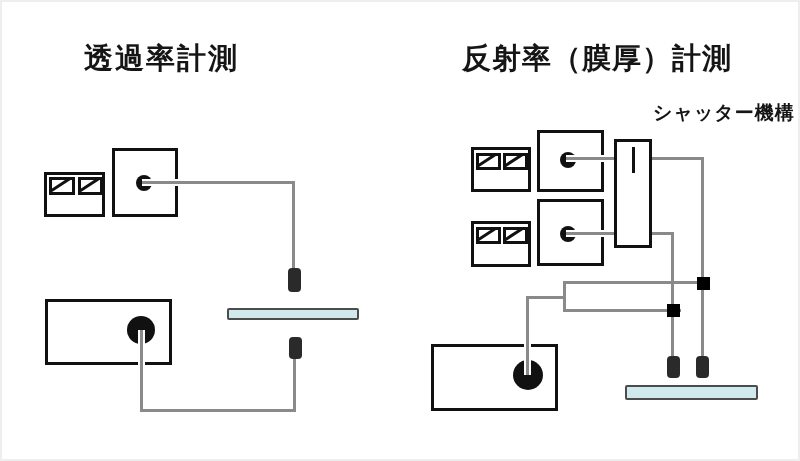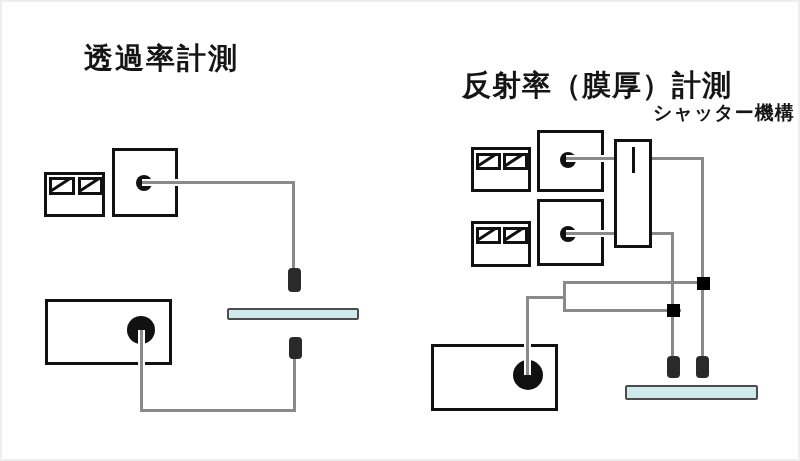--- a/index.html
+++ b/index.html
@@ -68,21 +68,21 @@
     <div class="box" style="left:45px; top:299px; width:127px; height:66px;"></div>
     <div class="port" style="left:127px; top:316px; width:28px; height:28px;"></div>
 
     
     <div class="wire notch-h" style="left:142px; top:179px; width:42px; height:3px;"></div>
     <div class="wire notch-v" style="left:138px; top:330px; width:3px; height:40px;"></div>
   </section>
 
   
   <section>
-    <div class="title" style="left:462px; top:44px; letter-spacing:1px;margin-top:27px;">反射率（膜厚）計測</div>
+    <div class="title" style="left:462px; top:44px; letter-spacing:1px;">反射率（膜厚）計測</div>
     <div class="small-label" style="left:621px; top:103px;margin-left:32px;">シャッター機構</div>
 
     
     <div class="wire" style="left:608px; top:157px; width:6px; height:3px;"></div>
     <div class="wire" style="left:652px; top:157px; width:52px; height:3px;"></div>
     <div class="wire" style="left:701px; top:157px; width:3px; height:199px;"></div>
     <div class="wire" style="left:608px; top:232px; width:6px; height:3px;"></div>
     <div class="wire" style="left:652px; top:232px; width:22px; height:3px;"></div>
     <div class="wire" style="left:671px; top:232px; width:3px; height:124px;"></div>
     <div class="wire" style="left:526px; top:296px; width:3px; height:44px;"></div>

